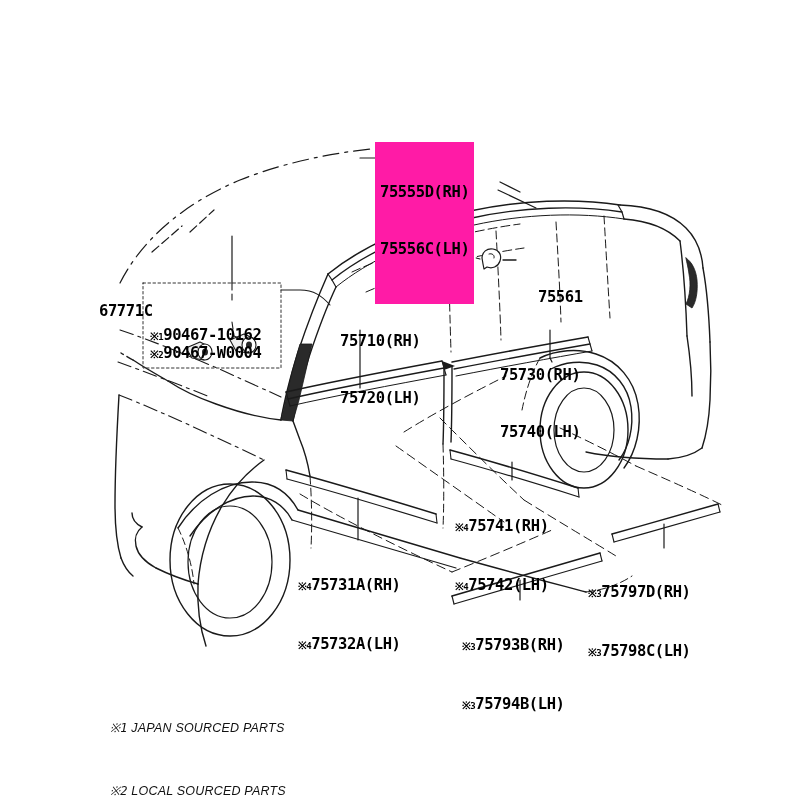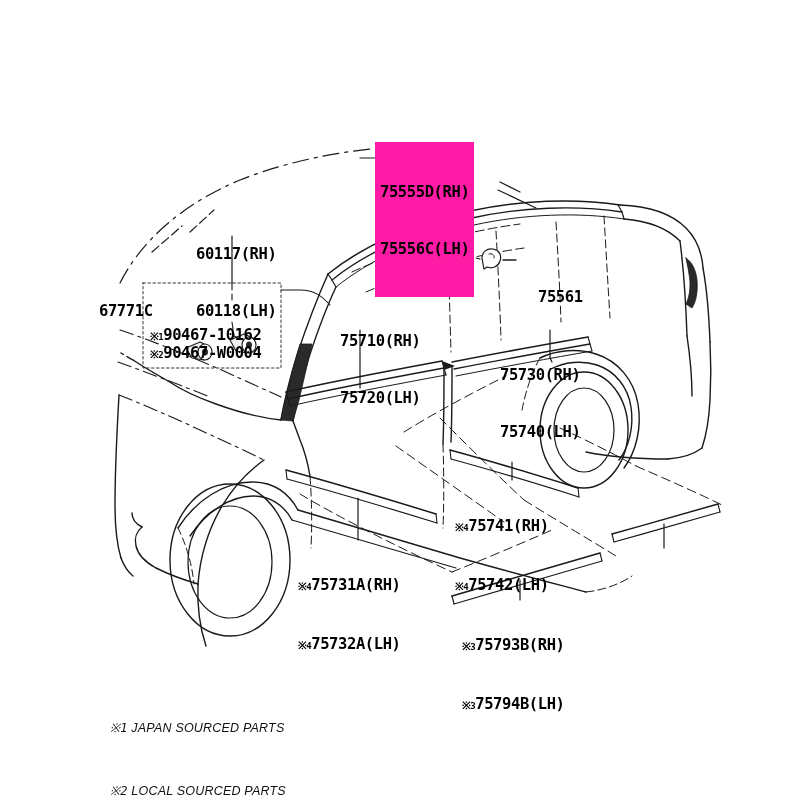--- a/index.html
+++ b/index.html
@@ -35,21 +35,21 @@
   .lbl .ln { display: block; }
   .mk {
     font-size: 10.5px;
     font-weight: 700;
     letter-spacing: -0.5px;
   }
   .mk .mkn { font-size: 9px; }
   .hl {
     position: absolute;
     background: #FF1BA6;
-    padding: 3px 5px 0 5px;
+    padding: 3px 5px 7px 5px;
     line-height: 19px;
   }
   .legend {
     position: absolute;
     font-family: "Liberation Sans", sans-serif;
     font-size: 12.5px;
     font-weight: 400;
     color: #111111;
     white-space: pre;
     line-height: 21px;
@@ -245,24 +245,20 @@
       <path d="M636 466 C668 480 700 494 724 506" stroke-dasharray="9 5" stroke-width="1.0"></path>
 
     </g>
   </svg>
 
   <div class="lbl hl" style="left:375px; top:142px;">
     <span class="ln">75555D(RH)</span>
     <span class="ln">75556C(LH)</span>
   </div>
 
-  <div class="lbl" style="left:196px; top:207px;">
-    <span class="ln">60117(RH)</span>
-    <span class="ln">60118(LH)</span>
-  </div>
 
   <div class="lbl" style="left:99px; top:264px;">
     <span class="ln">67771C</span>
   </div>
 
   <div class="lbl" style="left:150px; top:288px;">
     <span class="ln"><span class="mk"><span>※</span><span class="mkn">1</span></span><span>90467-10162</span></span>
   </div>
 
   <div class="lbl" style="left:150px; top:306px;">
@@ -286,20 +282,24 @@
   <div class="lbl" style="left:455px; top:479px;">
     <span class="ln"><span class="mk"><span>※</span><span class="mkn">4</span></span><span>75741(RH)</span></span>
     <span class="ln"><span class="mk"><span>※</span><span class="mkn">4</span></span><span>75742(LH)</span></span>
   </div>
 
   <div class="lbl" style="left:298px; top:538px;">
     <span class="ln"><span class="mk"><span>※</span><span class="mkn">4</span></span><span>75731A(RH)</span></span>
     <span class="ln"><span class="mk"><span>※</span><span class="mkn">4</span></span><span>75732A(LH)</span></span>
   </div>
 
+  <div class="lbl" style="left:588px; top:545px;">
+    <span class="ln"><span class="mk"><span>※</span><span class="mkn">3</span></span><span>75797D(RH)</span></span>
+    <span class="ln"><span class="mk"><span>※</span><span class="mkn">3</span></span><span>75798C(LH)</span></span>
+  </div>
 
   <div class="lbl" style="left:462px; top:598px;">
     <span class="ln"><span class="mk"><span>※</span><span class="mkn">3</span></span><span>75793B(RH)</span></span>
     <span class="ln"><span class="mk"><span>※</span><span class="mkn">3</span></span><span>75794B(LH)</span></span>
   </div>
 
   <div class="legend" style="left:110px; top:676px;">
     <span class="lrow"><span class="lmk">※1</span><span> JAPAN SOURCED PARTS</span></span>
     <span class="lrow"><span class="lmk">※2</span><span> LOCAL SOURCED PARTS</span></span>
     

